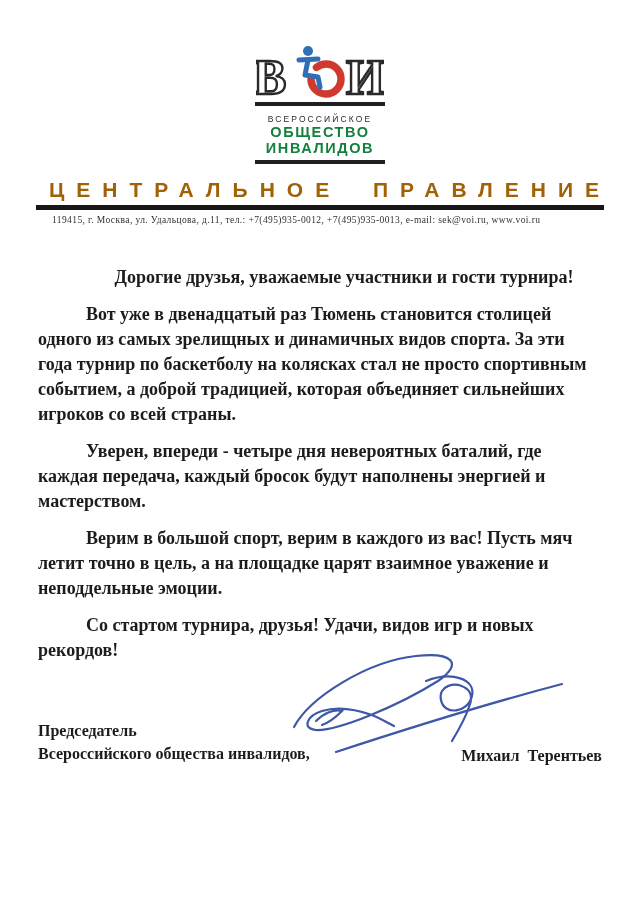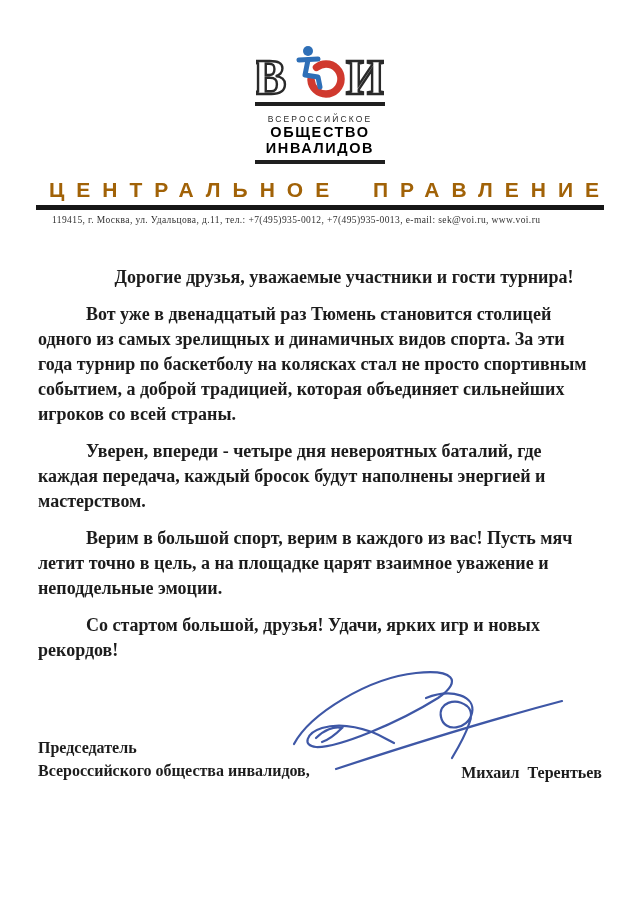--- a/index.html
+++ b/index.html
@@ -20,21 +20,21 @@
   .logo-bar{height:4px;background:#1f1f1f;margin:2px 0 0 0;}
   .logo-bar.bottom{margin-top:4px;}
   .logo-line-sm{
     font-family:"Liberation Sans", sans-serif;
     font-size:8.5px;font-weight:normal;letter-spacing:2.1px;
     color:#2a2a2a;margin-top:8px;white-space:nowrap;
   }
   .logo-line-lg{
     font-family:"Liberation Sans", sans-serif;
     font-size:14.5px;font-weight:bold;letter-spacing:1.6px;
-    color:#000000;line-height:16px;white-space:nowrap;
+    color:#15803d;line-height:16px;white-space:nowrap;
   }
   .board-title{
     margin-top:14px;
     text-align:center;
     font-family:"Liberation Sans", sans-serif;
     font-size:21px;font-weight:bold;
     letter-spacing:12px;word-spacing:14px;
     white-space:nowrap;
     color:#a16207;
     padding-left:20px; 
@@ -44,21 +44,21 @@
     margin:5px 36px 0 52px;
     font-family:Liberation Serif, serif;
     font-size:9.5px;letter-spacing:0.4px;
     color:#303030;white-space:nowrap;
   }
   
   .body{margin:40px 38px 4px 38px;font-size:18px;line-height:25px;font-weight:bold;}
   .salutation{text-align:center;margin:0 0 10px 0;}
   .body p{margin:0 0 12px 0;text-indent:48px;}
   
-  .sig-area{position:relative;margin:73px 38px 0 38px;}
+  .sig-area{position:relative;margin:56px 38px 0 38px;}
   .sig-scrawl{
     position:absolute;left:238px;top:-70px;
     pointer-events:none;
   }
   .sig-row{display:flex;justify-content:space-between;align-items:flex-end;}
   .sig-roles{font-weight:bold;font-size:16px;line-height:23px;}
   .sig-name{font-weight:bold;font-size:16px;white-space:pre;}
 </style>
 </head>
 <body>
@@ -91,21 +91,21 @@
 
   <div class="board-title">ЦЕНТРАЛЬНОЕ ПРАВЛЕНИЕ</div>
   <div class="title-rule"></div>
   <div class="address">119415, г. Москва, ул. Удальцова, д.11,  тел.: +7(495)935-0012, +7(495)935-0013,  e-mail: sek@voi.ru,  www.voi.ru</div>
 
   <div class="body">
     <p class="salutation">Дорогие друзья, уважаемые участники и гости турнира!</p>
     <p>Вот уже в двенадцатый раз Тюмень становится столицей одного из самых зрелищных и динамичных видов спорта. За эти года турнир по баскетболу на колясках стал не просто спортивным событием, а доброй традицией, которая объединяет сильнейших игроков со всей страны.</p>
     <p>Уверен, впереди - четыре дня невероятных баталий, где каждая передача, каждый бросок будут наполнены энергией и мастерством.</p>
     <p>Верим в большой спорт, верим в каждого из вас! Пусть мяч летит точно в цель, а на площадке царят взаимное уважение и неподдельные эмоции.</p>
-    <p>Со стартом большой, друзья! Удачи, ярких игр и новых рекордов!</p>
+    <p>Со стартом турнира, друзья! Удачи, видов игр и новых рекордов!</p>
   </div>
 
   <div class="sig-area">
     <svg class="sig-scrawl" width="310" height="135" viewBox="0 0 310 135" aria-hidden="true">
       <g fill="none" stroke="#3e57a6" stroke-width="2.2" stroke-linecap="round">
         <path d="M18 78 C 34 48, 92 12, 140 7 C 176 3, 188 14, 162 32 C 122 57, 62 82, 40 81 C 26 80, 30 67, 46 62 C 62 57, 82 61, 96 66 C 106 70, 112 74, 118 77"></path>
         <path d="M150 32 C 176 22, 200 30, 196 47 C 192 64, 168 67, 165 51 C 162 37, 179 31, 191 40 C 196 44, 196 52, 193 58 C 189 70, 182 82, 176 92"></path>
         <path d="M60 103 C 130 80, 210 55, 286 35"></path>
         <path d="M40 72 C 48 64, 58 60, 66 62 C 60 68, 52 74, 46 76"></path>
       </g>

